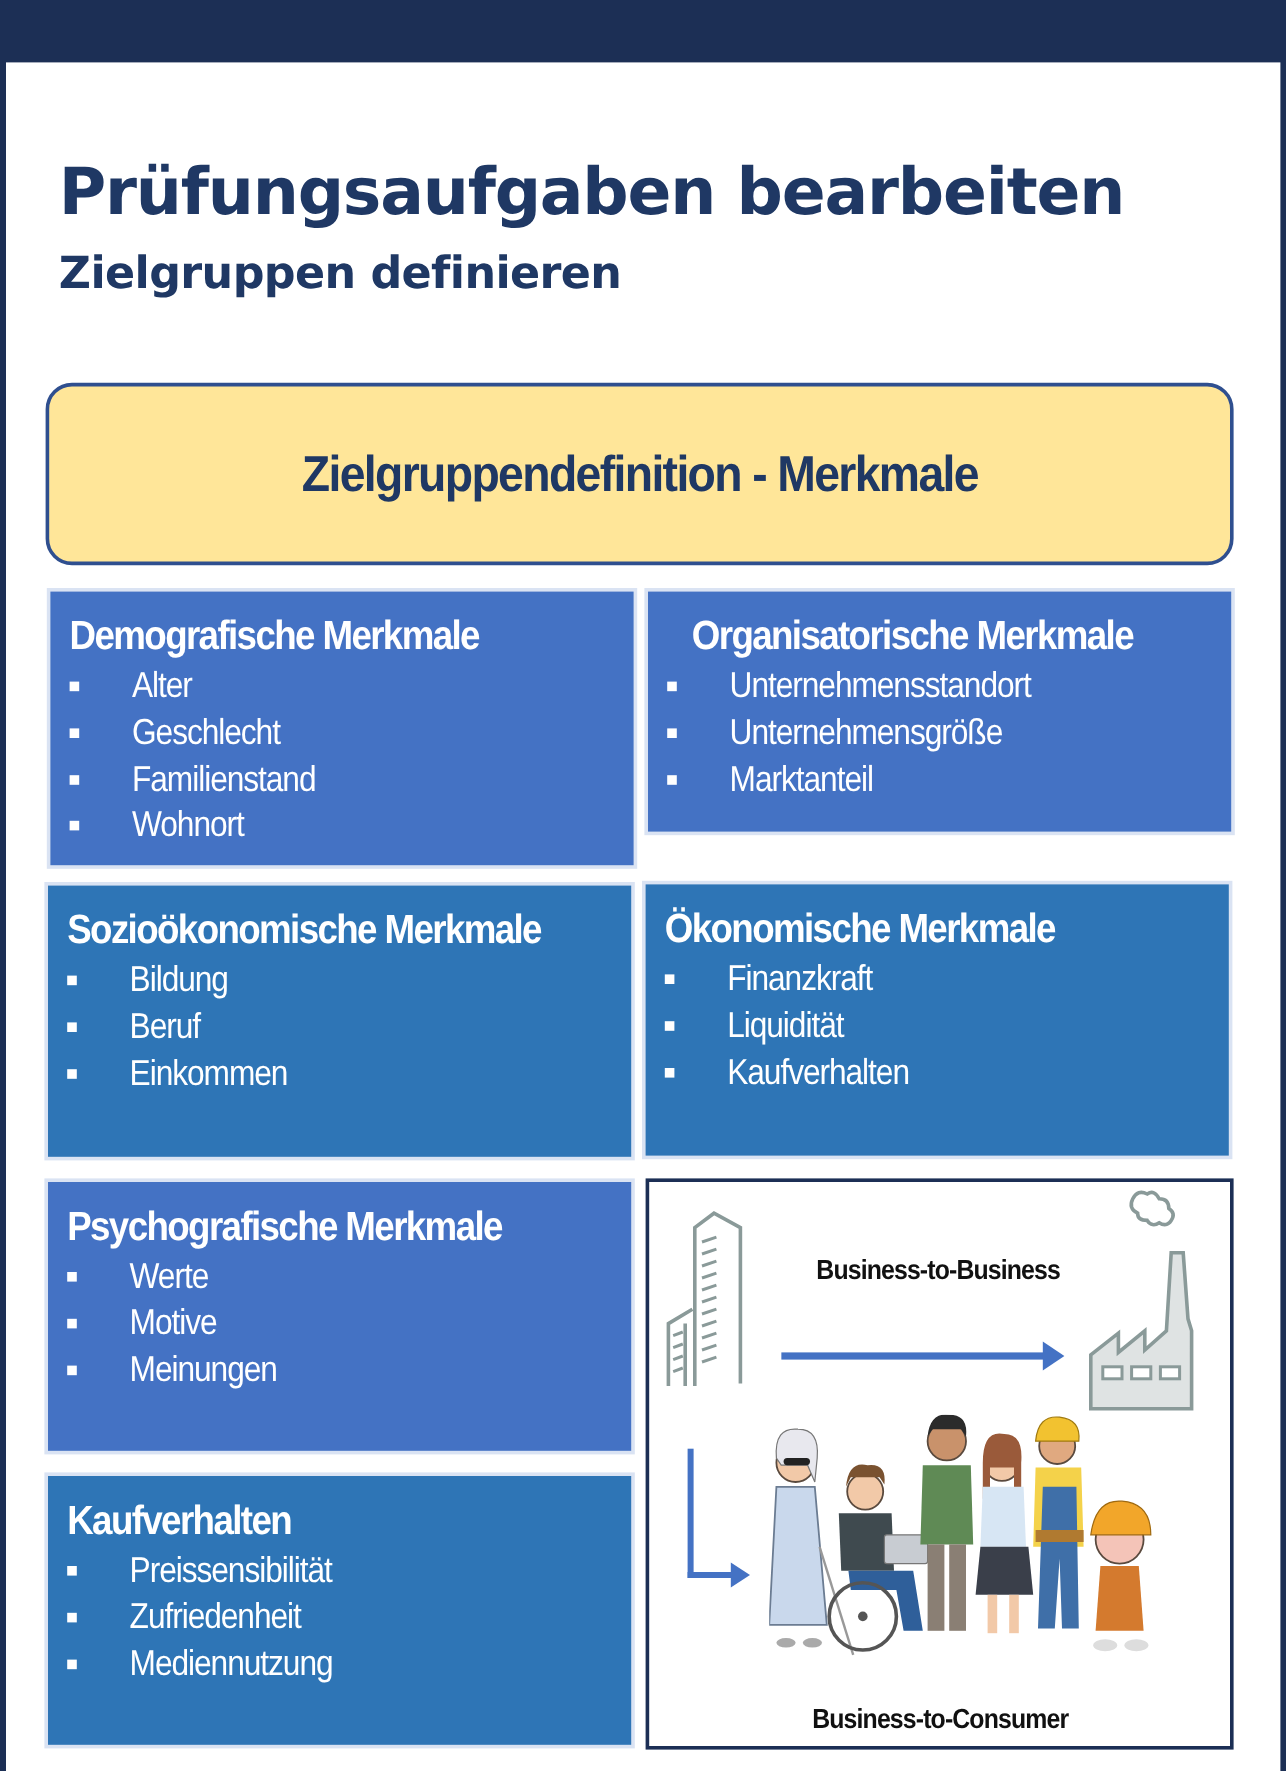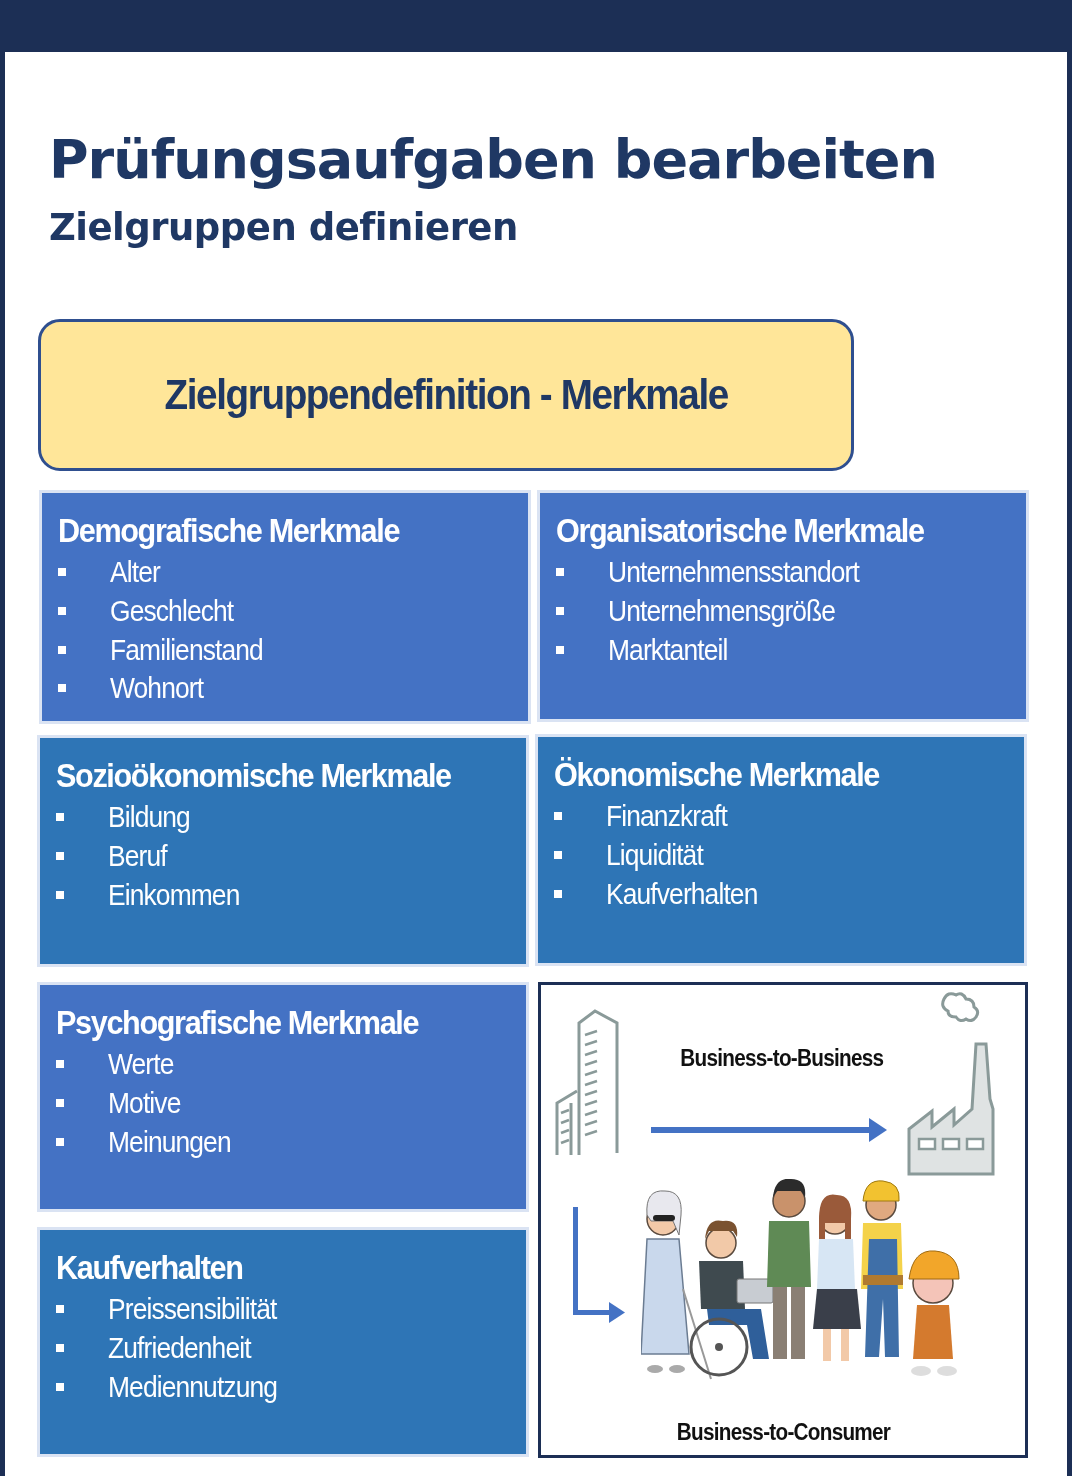--- a/index.html
+++ b/index.html
@@ -14,21 +14,21 @@
     position: absolute; left: 44px; top: 76px;
     font-family: "DejaVu Sans", sans-serif; font-weight: bold;
     font-size: 54px; color: #1f3864; letter-spacing: -1px; white-space: nowrap;
   }
   .subtitle {
     position: absolute; left: 44px; top: 154px;
     font-family: "DejaVu Sans", sans-serif; font-weight: bold;
     font-size: 37px; color: #1f3864; letter-spacing: -0.5px; white-space: nowrap;
   }
   .banner {
-    position: absolute; left: 33px; top: 267px; width: 816px; height: 152px;
+    position: absolute; left: 33px; top: 267px; width: 990px; height: 152px;
     background: #ffe699; border: 3px solid #2f4f8f; border-radius: 22px;
     display: flex; align-items: center; justify-content: center;
   }
   .banner span {
     font-family: "Liberation Sans", sans-serif; font-weight: bold; font-size: 42px;
     color: #1f3864; letter-spacing: -1.5px; transform: scaleX(0.92);
   }
   .box {
     position: absolute; color: #fff; padding: 16px 16px;
     box-shadow: 0 0 0 3px #dae3f3;
@@ -85,21 +85,21 @@
           <span class="bullet"></span>
           <span class="txt">Familienstand</span>
         </li>
       <li>
           <span class="bullet"></span>
           <span class="txt">Wohnort</span>
         </li>
     </ul>
   </div>
 
-  <div class="box c1" style="left:535px; top:441px; width:486px; height:226px;">
+  <div class="box c1" style="left:535px; top:441px; width:486px; height:200px;text-align:center;">
     <h2>Organisatorische Merkmale</h2>
     <ul>
       <li>
           <span class="bullet"></span>
           <span class="txt">Unternehmensstandort</span>
         </li>
       <li>
           <span class="bullet"></span>
           <span class="txt">Unternehmensgröße</span>
         </li>

